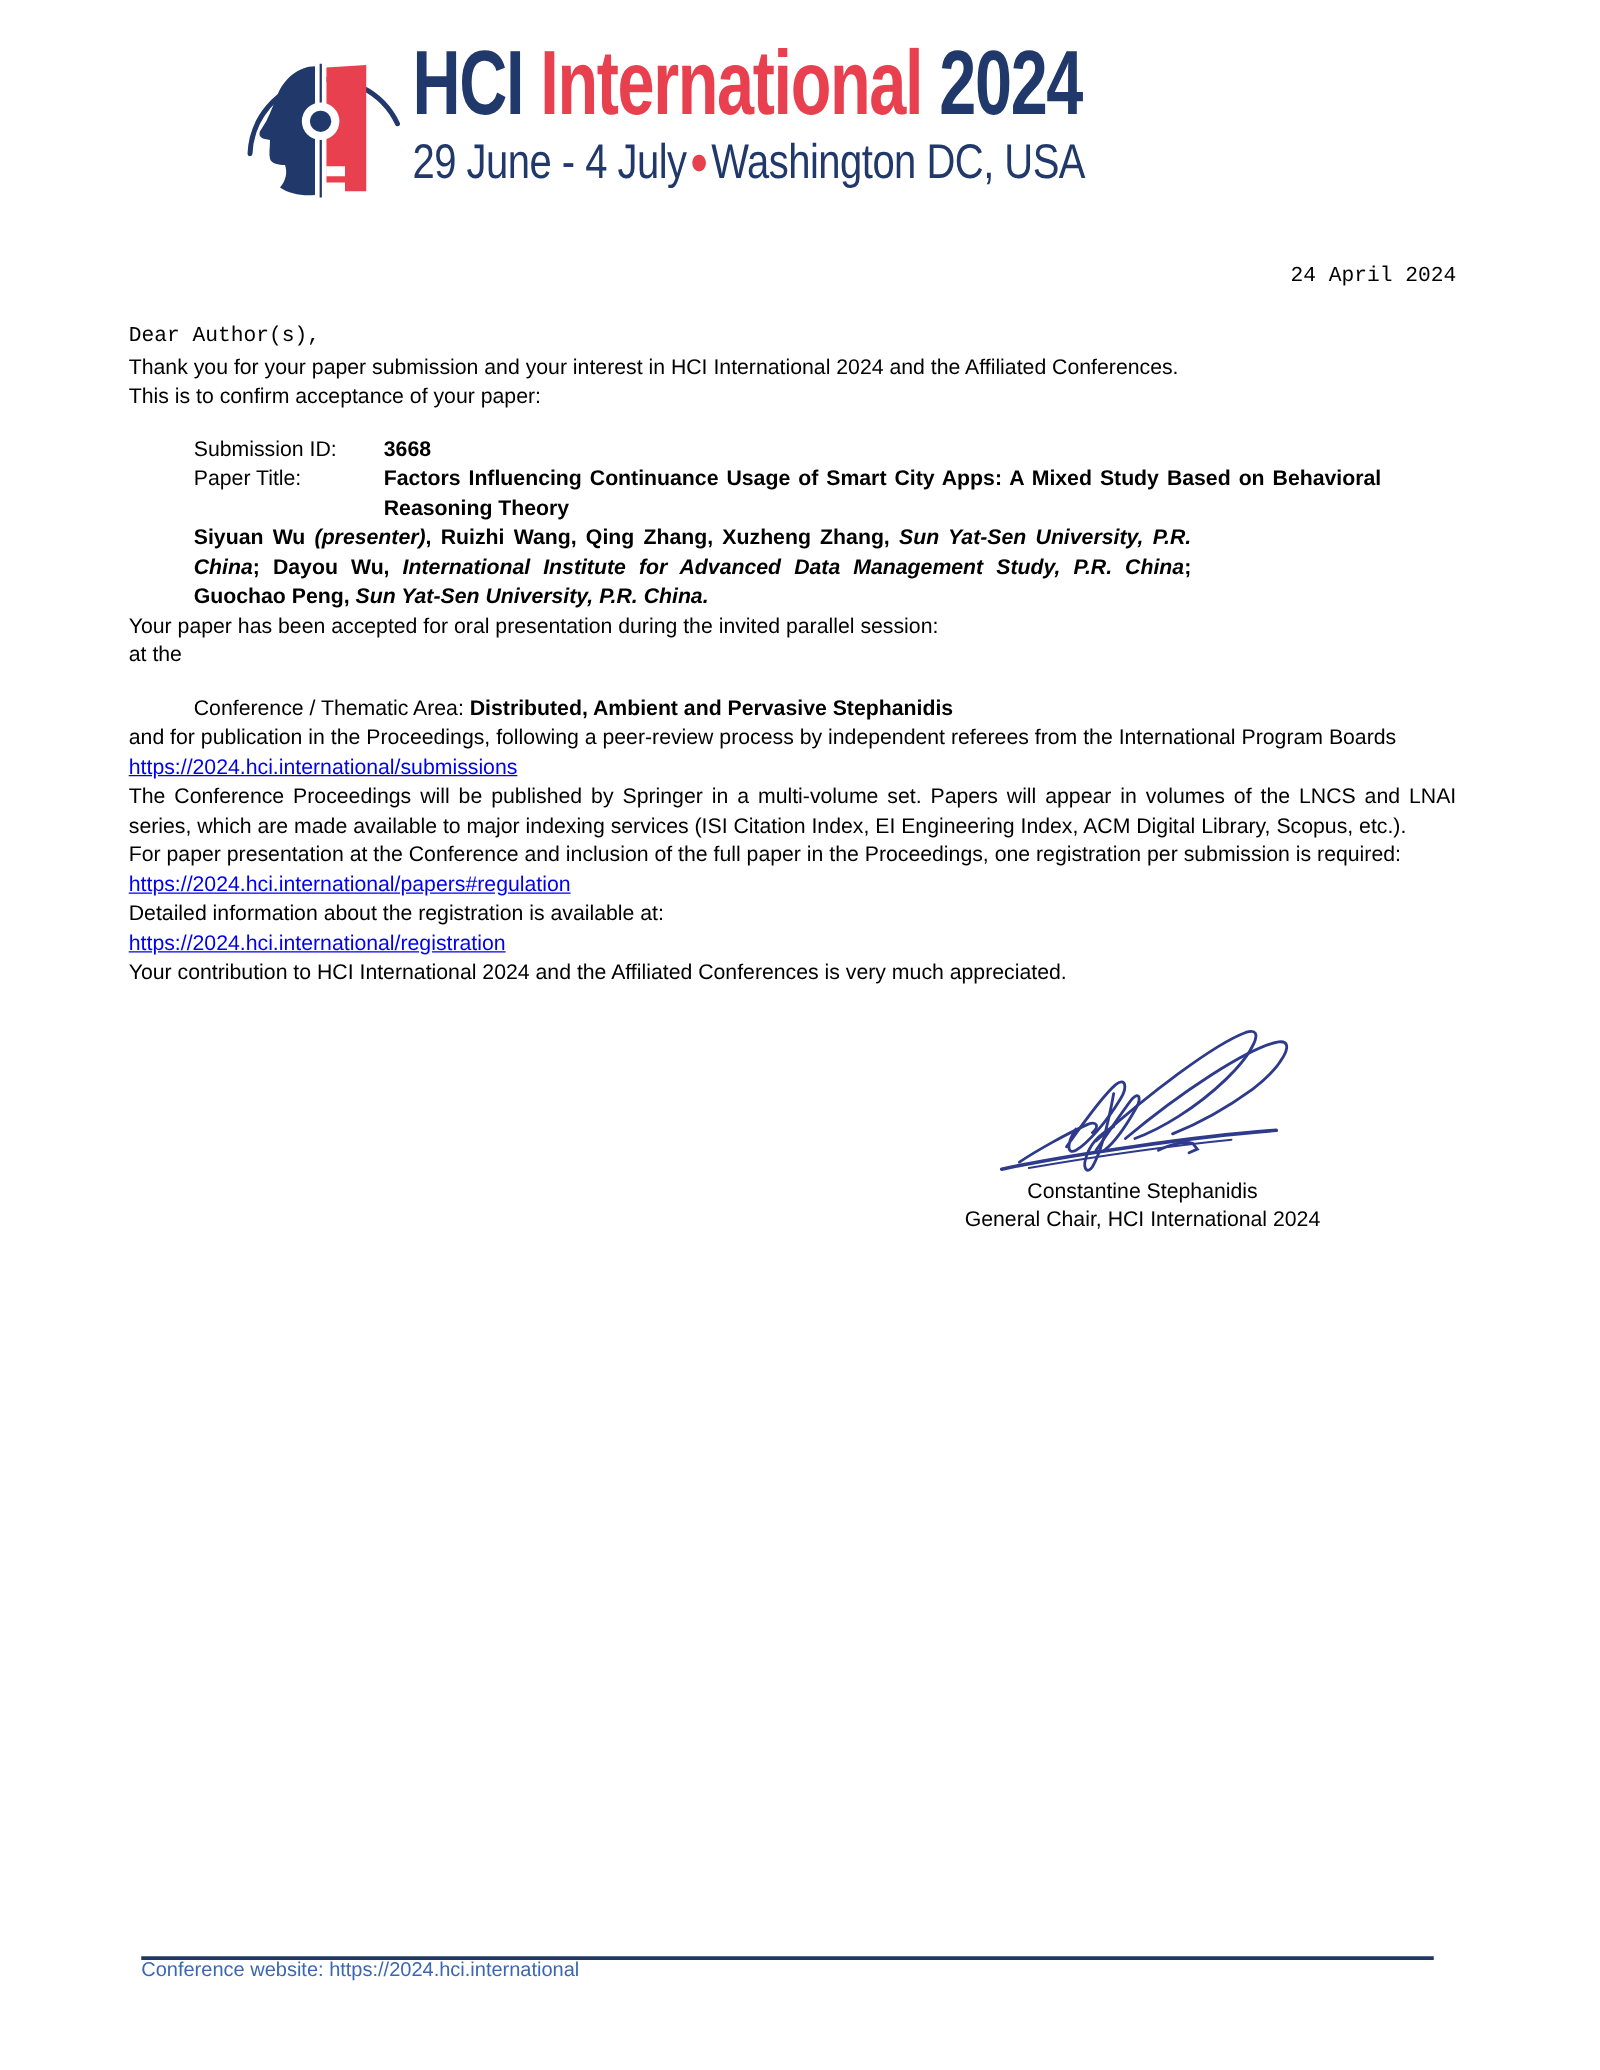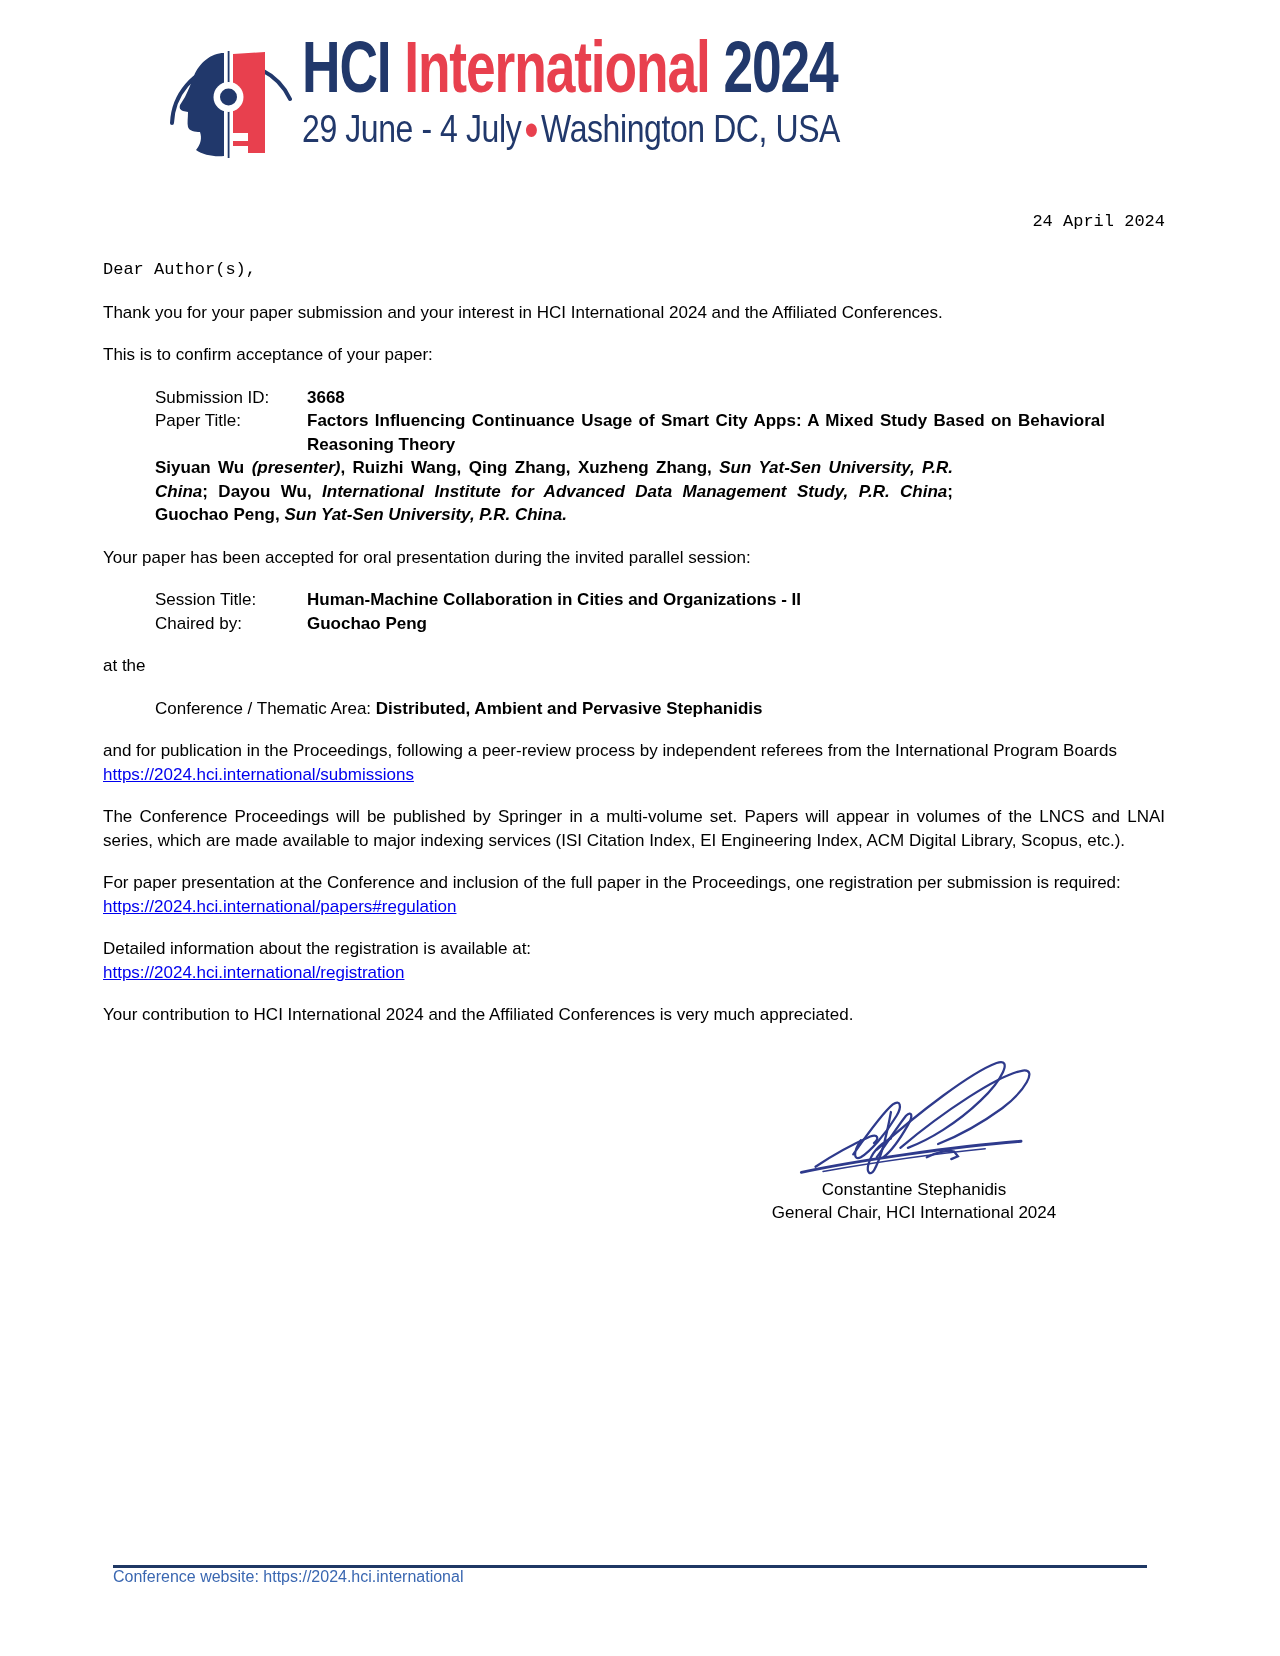--- a/index.html
+++ b/index.html
@@ -3,39 +3,39 @@
 <meta charset="utf-8">
 <style>
   * { margin:0; padding:0; box-sizing:border-box; }
   html,body { background:#ffffff; }
   .page {
     position:relative; width:1280px; height:1656px; background:#fff;
     font-family:"Liberation Sans","DejaVu Sans",sans-serif; color:#000; overflow:hidden;
   }
 
   
-  .logo-row { position:absolute; top:25px; left:168px; display:flex; align-items:flex-start;justify-content:center; }
+  .logo-row { position:absolute; top:25px; left:196px; display:flex; align-items:flex-start;justify-content:center; }
   .logo-icon { width:126px; height:135px; flex:none; }
   .logo-text { margin-left:8px; padding-top:10px; }
   .logo-title {
     font-size:73px; font-weight:bold; letter-spacing:-1.5px; line-height:64px;
     transform:scaleX(0.73); transform-origin:left top; white-space:nowrap;
   }
   .logo-subtitle {
     margin-top:10px; font-size:39px; line-height:40px; letter-spacing:-0.5px;
     transform:scaleX(0.82); transform-origin:left top; white-space:nowrap;
   }
   .navy { color:#21386B; }
   .red  { color:#E8404E; }
   .subtitle-bullet { color:#E8404E; font-size:31px; vertical-align:3px; padding:0 3px; }
 
   
   .date-line { position:absolute; top:212px; right:115px; font-size:17px;font-family:Liberation Mono, monospace; }
   .content { position:absolute; left:103px; top:258px; width:1062px; font-size:17px; line-height:23.5px; }
-  .blk { margin-top:19px; }
+  .blk { }
   .blk.first { margin-top:0;font-family:Liberation Mono, monospace; }
   .just { text-align:justify; }
 
   .details { margin-top:19px; margin-left:52px; }
   .drow { display:flex; }
   .dlabel { width:152px; flex:none; }
   .dvalue { width:798px; font-weight:bold; }
   .area-line { margin-top:19px; margin-left:52px; }
   .area-value { font-weight:bold; }
 
@@ -109,30 +109,20 @@
         <div class="dlabel">Paper Title:</div>
         <div class="dvalue just">Factors Influencing Continuance Usage of Smart City Apps: A Mixed Study Based on Behavioral Reasoning Theory</div>
       </div>
       <div class="drow">
         <div class="dvalue just"><span>Siyuan Wu </span><span style="font-style: italic;">(presenter)</span><span>, Ruizhi Wang, Qing Zhang, Xuzheng Zhang, </span><span style="font-style: italic;">Sun Yat-Sen University, P.R. China</span><span>; Dayou Wu, </span><span style="font-style: italic;">International Institute for Advanced Data Management Study, P.R. China</span><span>; Guochao Peng, </span><span style="font-style: italic;">Sun Yat-Sen University, P.R. China.</span></div>
       </div>
     </div>
 
     <div class="blk">Your paper has been accepted for oral presentation during the invited parallel session:</div>
 
-    <div class="details">
-      <div class="drow">
-        <div class="dlabel">Session Title:</div>
-        <div class="dvalue">Human-Machine Collaboration in Cities and Organizations - II</div>
-      </div>
-      <div class="drow">
-        <div class="dlabel">Chaired by:</div>
-        <div class="dvalue">Guochao Peng</div>
-      </div>
-    </div>
 
     <div class="blk">at the</div>
 
     <div class="area-line">
       <span>Conference / Thematic Area: </span><span class="area-value">Distributed, Ambient and Pervasive Stephanidis</span>
     </div>
 
     <div class="blk just">
       <span>and for publication in the Proceedings, following a peer-review process by independent referees from the International Program Boards</span>
       <a class="doc-link" href="#">https://2024.hci.international/submissions</a>

